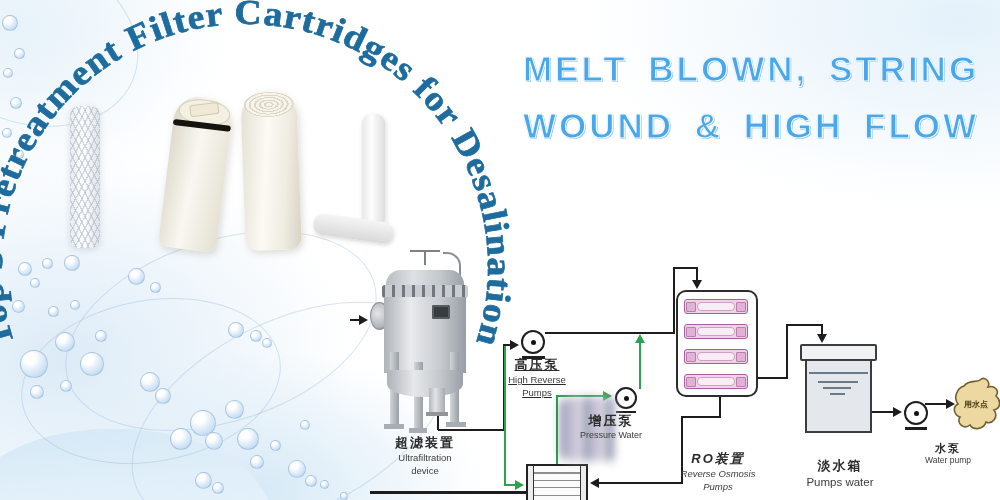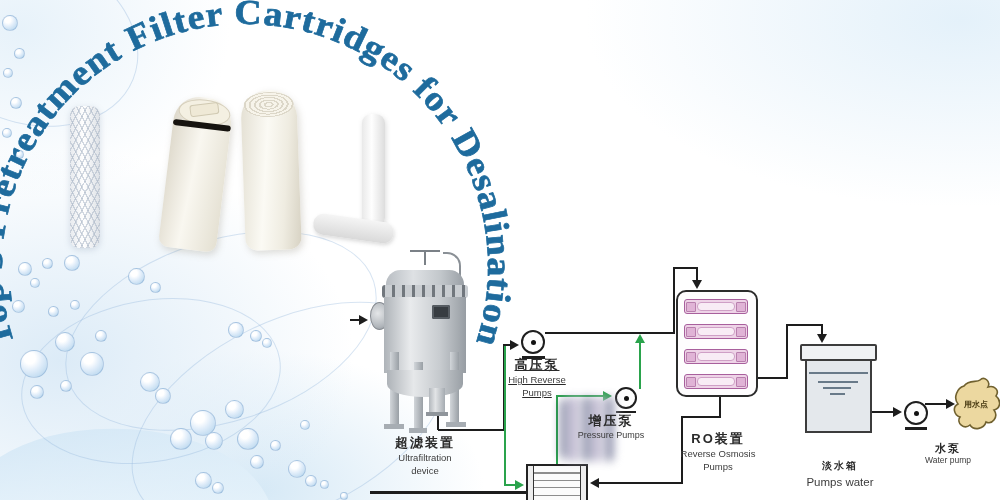--- a/index.html
+++ b/index.html
@@ -181,20 +181,22 @@
   <svg class="arc" width="520" height="420" viewBox="0 0 520 420">
     <defs>
       <path id="arcpath" d="M 17 351 A 243 243 0 1 1 473 351" fill="none"></path>
     </defs>
     <text class="arctext">
       <textPath href="#arcpath" xlink:href="#arcpath" startOffset="8" textLength="918" lengthAdjust="spacingAndGlyphs">Top 3 Pretreatment Filter Cartridges for Desalination</textPath>
     </text>
   </svg>
 
   <div class="subtitle">
+    <div>MELT BLOWN, STRING</div>
+    <div>WOUND &amp; HIGH FLOW</div>
   </div>
 
   <div class="swc"></div>
   <div>
     <div class="hf2">
       <div class="hf2ridge"></div>
     </div>
     <div class="hf1">
       <div class="hf1cap"></div>
       <div class="hf1hdl"></div>
@@ -319,29 +321,29 @@
       <div class="en">Ultrafiltration</div>
       <div class="en">device</div>
     </div>
     <div class="dlabel" style="left:498px;top:356px;width:78px;text-decoration:underline;">
       <div class="zh">高压泵</div>
       <div class="en">High Reverse</div>
       <div class="en">Pumps</div>
     </div>
     <div class="dlabel" style="left:573px;top:412px;width:76px;">
       <div class="zh">增压泵</div>
-      <div class="en" style="font-size:9px;">Pressure Pumps</div>
-    </div>
-    <div class="dlabel" style="left:676px;top:430px;width:84px;">
+      <div class="en" style="font-size:9px;">Pressure Water</div>
+    </div>
+    <div class="dlabel" style="left:676px;top:450px;width:84px;font-style:italic;">
       <div class="zh">RO装置</div>
       <div class="en">Reverse Osmosis</div>
       <div class="en">Pumps</div>
     </div>
     <div class="dlabel" style="left:802px;top:457px;width:76px;">
-      <div class="zh" style="font-size:10px;text-align:center;">淡水箱</div>
+      <div class="zh" style="font-size:13px;text-align:center;">淡水箱</div>
       <div class="en" style="font-size:11.5px;line-height:16px;">Pumps water</div>
     </div>
     <div class="dlabel" style="left:918px;top:441px;width:60px;text-align:center;">
       <div class="zh" style="font-size:11px;line-height:14px;">水泵</div>
       <div class="en" style="font-size:8.5px;line-height:11px;">Water pump</div>
     </div>
   </div>
 </div>
 
 </body></html>

